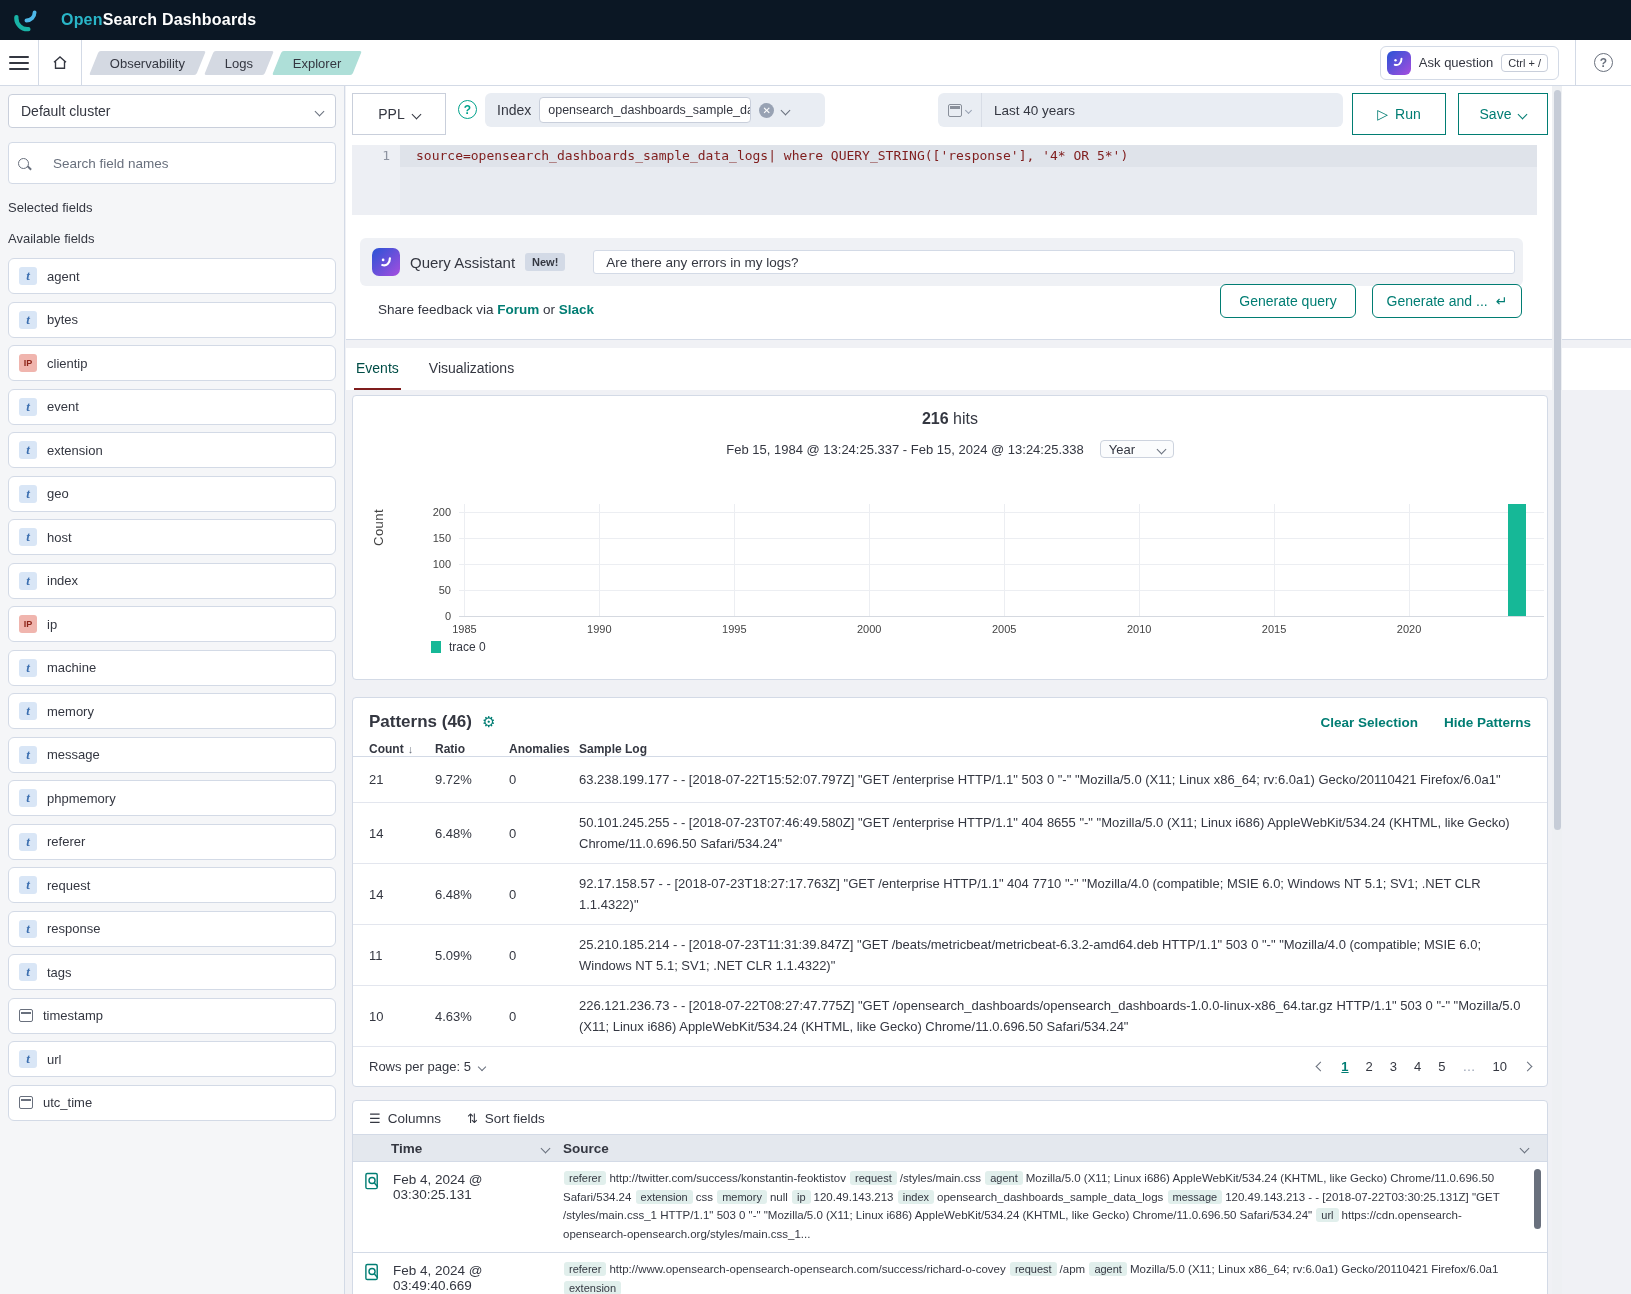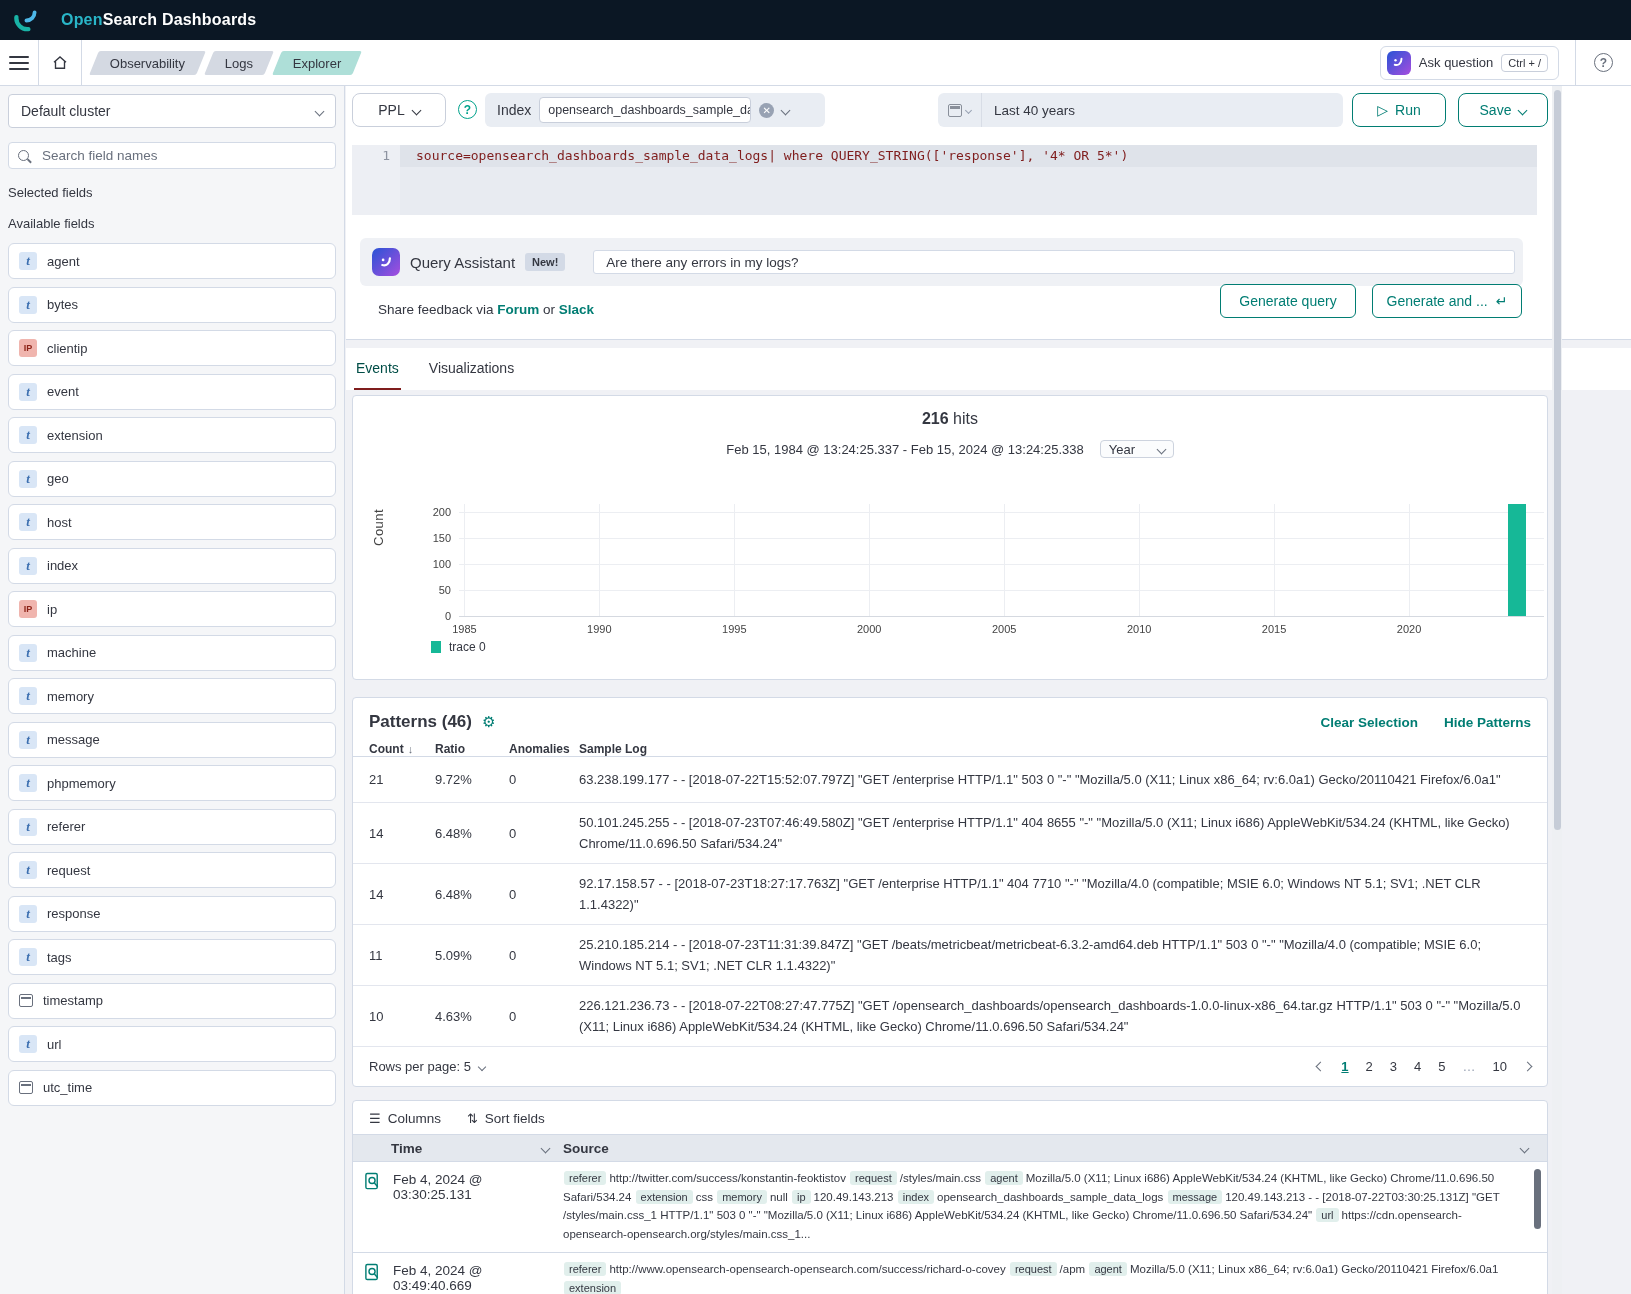--- a/index.html
+++ b/index.html
@@ -35,22 +35,22 @@
   .shortcut { border:1px solid #c9cfdb; border-radius:4px; padding:2px 6px; font-size:11px; color:#343741; }
   .help-circle { width:19px; height:19px; border-radius:50%; border:1.5px solid #69707d; color:#69707d;
                  font-size:12px; font-weight:bold; display:flex; align-items:center; justify-content:center; margin:0 18px; cursor:pointer;}
 
   
   .sidebar { position:absolute; left:0; top:86px; width:345px; bottom:0; background:#f5f6f8;
              border-right:1px solid #d3dae6; padding:8px; overflow:hidden; }
   .select-box { height:34px; background:#fff; border:1px solid #c9cfdb; border-radius:4px;
                 display:flex; align-items:center; padding:0 12px; cursor:pointer; font-size:14px; }
   .select-box .chev { margin-left:auto; color:#69707d; }
-  .search-box { margin-top:14px; height:27px; background:#fff; border:1px solid #d3dae6; border-radius:4px;
-                display:flex; align-items:center; padding:0 9px; gap:13px; }
+  .search-box { margin-top:14px; height:42px; background:#fff; border:1px solid #d3dae6; border-radius:4px;
+                display:flex; align-items:center; padding:0 9px; gap:24px; }
   .search-box input { border:none; outline:none; flex:1; font-size:13.5px; color:#343741;
                       font-family:"Liberation Sans",sans-serif; background:transparent; }
   .search-box input::placeholder { color:#69707d; }
   .mag { width:11px; height:11px; border:1.5px solid #69707d; border-radius:50%; position:relative; flex:none;}
   .mag:after { content:''; position:absolute; width:5px; height:1.5px; background:#69707d;
                transform:rotate(45deg); right:-4px; bottom:-1px; }
   .side-h { font-size:13px; font-weight:normal; margin:16px 0 0 0; color:#343741; }
   .fields { margin-top:12px; }
   .field-card { height:36px; background:#fff; border:1px solid #d3dae6; border-radius:6px;
                 display:flex; align-items:center; gap:10px; padding:0 10px; margin-bottom:7.5px; cursor:pointer; }
@@ -58,21 +58,21 @@
   .ftok.t { background:#d9e6f6; color:#3c6fb0; font:italic bold 13px "Liberation Serif",serif; }
   .ftok.ip { background:#f0b5ae; color:#8d2318; font-size:9px; font-weight:bold; }
   .cal { width:14px; height:13px; border:1.5px solid #69707d; border-radius:2px; position:relative; }
   .cal:before { content:''; position:absolute; top:1.5px; left:1px; right:1px; height:2.5px; background:#69707d; }
   .fname { font-size:13px; color:#343741; }
 
   
   .main { position:absolute; left:346px; top:86px; right:0; bottom:0; overflow:hidden; }
   .top-panel { position:absolute; left:0; top:0; width:100%; height:254px; background:#fff; border-bottom:1px solid #d3dae6; }
 
-  .qbtn { position:absolute; height:34px; border-radius:8px; display:flex; align-items:center; justify-content:center;
+  .qbtn { position:absolute; height:42px; border-radius:0; display:flex; align-items:center; justify-content:center;
           font-size:14px; cursor:pointer; }
   .ppl { left:6px; top:7px; width:94px; background:#fff; border:1px solid #c9cfdb; gap:8px; color:#343741; }
   .qhelp { position:absolute; left:112px; top:14px; width:19px; height:19px; border-radius:50%;
            border:1.6px solid #00a28b; color:#00a28b; font-size:12px; font-weight:bold;
            display:flex; align-items:center; justify-content:center; cursor:pointer; }
   .index-group { position:absolute; left:139px; top:7px; width:340px; height:34px; background:#e9edf3;
                  border-radius:6px; display:flex; align-items:center; padding:0 8px; gap:8px; }
   .index-label { font-size:14px; color:#343741; padding-left:4px; }
   .index-input { width:212px; height:26px; background:#fff; border:1px solid #c9cfdb; border-radius:4px;
                  display:flex; align-items:center; padding:0 8px; font-size:12.5px; overflow:hidden;

